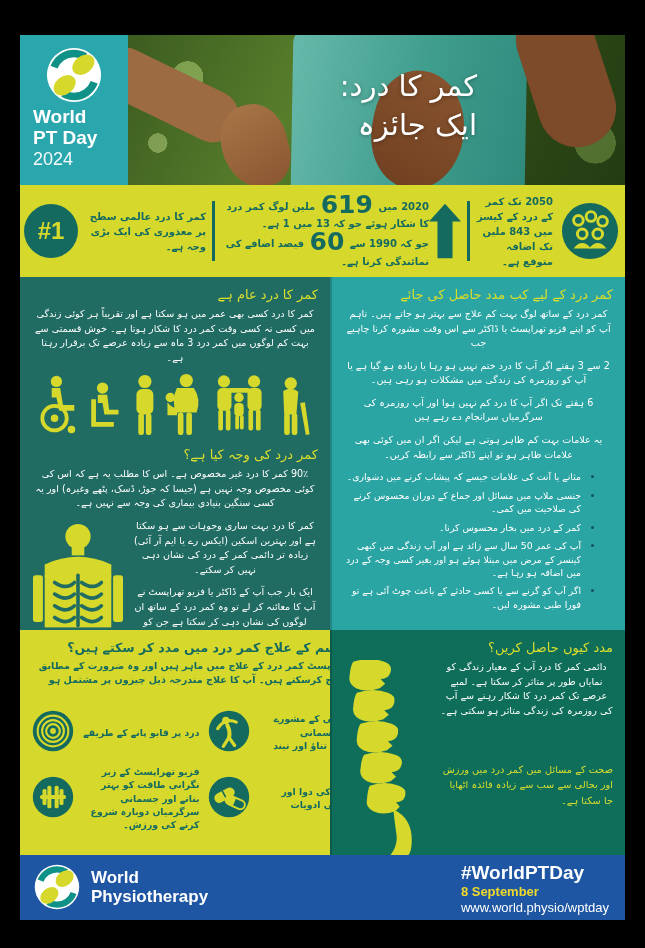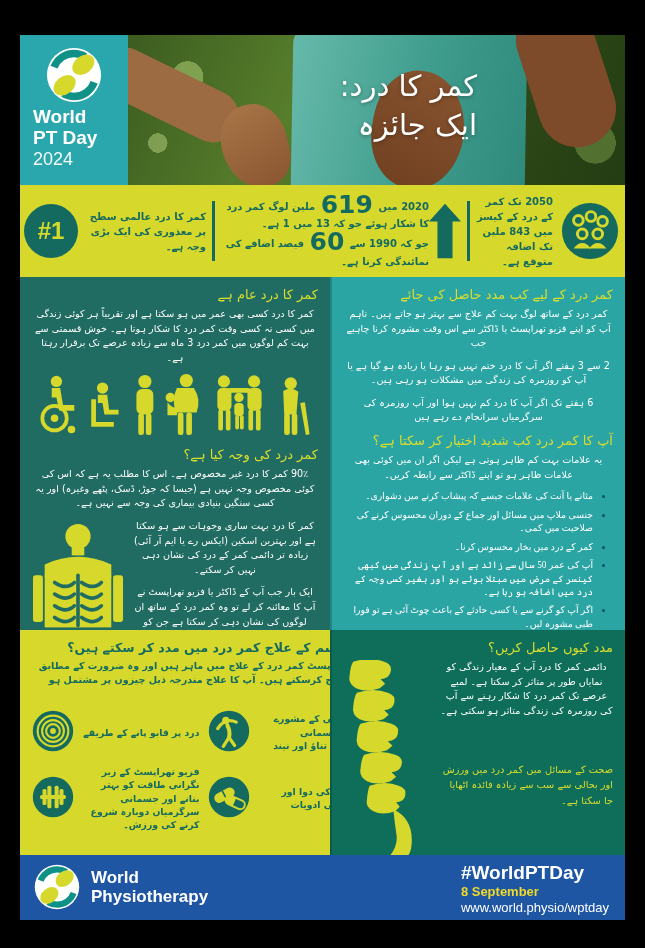--- a/index.html
+++ b/index.html
@@ -86,21 +86,21 @@
   .col-right{
     position:absolute;left:310px;top:242px;width:295px;height:353px;background:#2ba4a4;
     border-left:2px solid rgba(0,0,0,.18);
     padding:8px 12px;box-sizing:border-box;direction:rtl;overflow:hidden;
   }
   .h-yellow{color:#d9de2d;font-weight:normal;font-size:13px;text-align:right;margin:2px 0 5px 0;}
   .body-white{color:#fff;font-size:9.6px;line-height:1.52;text-align:center;margin:0 0 8px 0;}
   .people-row{margin:2px 0 6px 0;text-align:center;}
   .skeleton-wrap{float:left;width:92px;margin:4px 8px 2px 0;}
   .bullets{margin:4px 0 0 0;padding:0 16px 0 0;}
-  .bullets li{color:#fff;font-size:9.3px;line-height:1.45;text-align:right;margin:0 4px 5px 0;font-family:Liberation Serif, serif;}
+  .bullets li{color:#fff;font-size:9.3px;line-height:1.45;text-align:right;margin:0 16px 5px 0;}
   .bullets li::marker{color:#10506b;}
 
   
   .sec-yellow{
     position:absolute;left:0;top:595px;width:367px;height:225px;background:#d6d92b;
     padding:8px 12px;box-sizing:border-box;direction:rtl;overflow:hidden;
   }
   .h-teal{color:#156a60;font-weight:bold;font-size:12.5px;text-align:right;margin:2px 0 4px 0;}
   .body-teal{color:#156a60;font-size:9.6px;line-height:1.5;text-align:right;margin:0 0 8px 0;font-weight:bold;}
   .treat-grid{display:grid;grid-template-columns:1fr 1fr;gap:10px 8px;direction:rtl;}
@@ -292,21 +292,20 @@
     <p class="body-white">کمر کا درد بہت ساری وجوہات سے ہو سکتا ہے اور بہترین اسکین (ایکس رے یا ایم آر آئی) زیادہ تر دائمی کمر کے درد کی نشان دہی نہیں کر سکتے۔</p>
     <p class="body-white">ایک بار جب آپ کے ڈاکٹر یا فزیو تھراپسٹ نے آپ کا معائنہ کر لے تو وہ کمر درد کے ساتھ ان لوگوں کی نشان دہی کر سکتا ہے جن کو اسکین کی ضرورت ہے۔</p>
   </div>
 
   <div class="col-right">
     <div class="h-yellow">کمر درد کے لیے کب مدد حاصل کی جائے</div>
     <p class="body-white">کمر درد کے ساتھ لوگ بہت کم علاج سے بہتر ہو جاتے ہیں۔ تاہم آپ کو اپنے فزیو تھراپسٹ یا ڈاکٹر سے اس وقت مشورہ کرنا چاہیے جب</p>
     <p class="body-white">2 سے 3 ہفتے اگر آپ کا درد ختم نہیں ہو رہا یا زیادہ ہو گیا ہے یا آپ کو روزمرہ کی زندگی میں مشکلات ہو رہی ہیں۔</p>
     <p class="body-white">6 ہفتے تک اگر آپ کا درد کم نہیں ہوا اور آپ روزمرہ کی سرگرمیاں سرانجام دے رہے ہیں</p>
 
-    <div class="h-yellow">آپ کا کمر درد کب شدید اختیار کر سکتا ہے؟</div>
     <p class="body-white">یہ علامات بہت کم ظاہر ہوتی ہے لیکن اگر ان میں کوئی بھی علامات ظاہر ہو تو اپنے ڈاکٹر سے رابطہ کریں۔</p>
     <ul class="bullets">
       <li>مثانے یا آنت کی علامات جیسے کہ پیشاب کرنے میں دشواری۔</li>
       <li>جنسی ملاپ میں مسائل اور جماع کے دوران محسوس کرنے کی صلاحیت میں کمی۔</li>
       <li>کمر کے درد میں بخار محسوس کرنا۔</li>
       <li>آپ کی عمر 50 سال سے زائد ہے اور آپ زندگی میں کبھی کینسر کے مرض میں مبتلا ہوئے ہو اور بغیر کسی وجہ کے درد میں اضافہ ہو رہا ہے۔</li>
       <li>اگر آپ کو گرنے سے یا کسی حادثے کے باعث چوٹ آئی ہے تو فورا طبی مشورہ لیں۔</li>
     </ul>
   </div>
 

